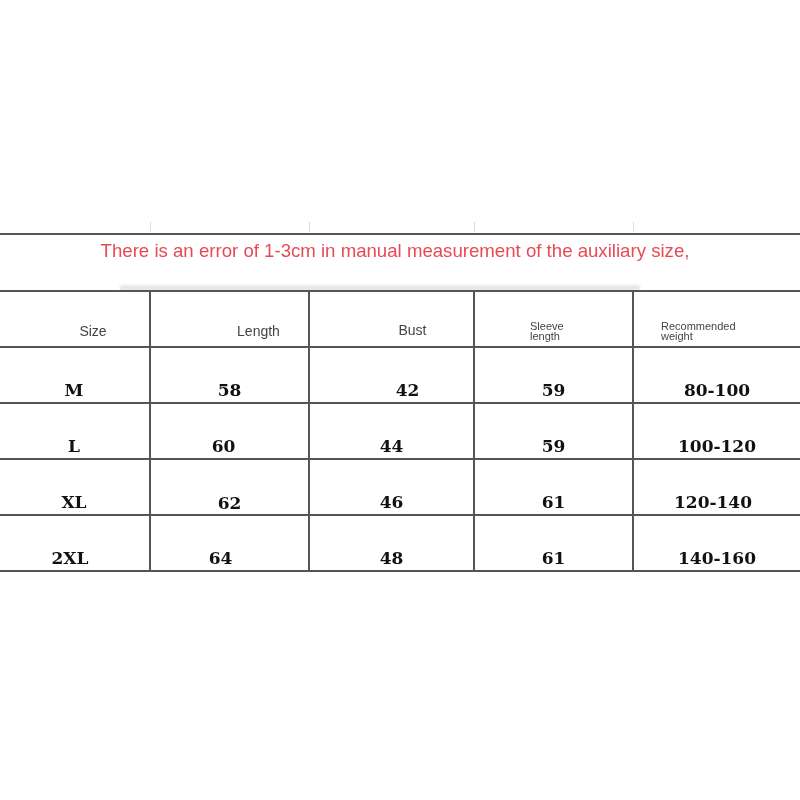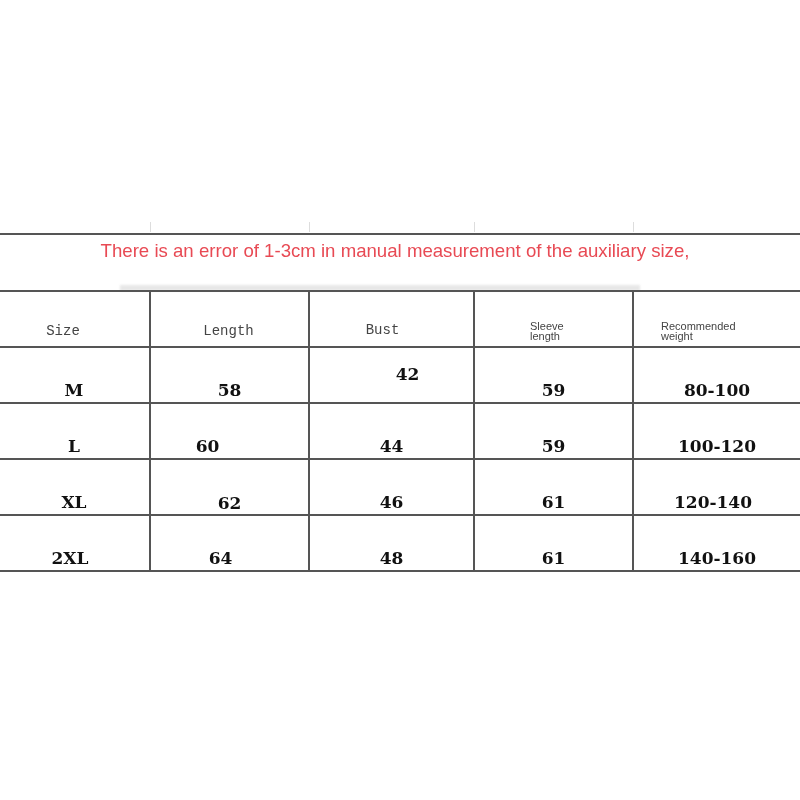--- a/index.html
+++ b/index.html
@@ -12,21 +12,21 @@
       color: #e84a54; font-family: "Liberation Sans", sans-serif; font-size: 19px;
       transform: scaleX(0.98);
     }
     .smudge {
       position: absolute; top: 285px; height: 6px; background: #bdbdbd; opacity: 0.35; filter: blur(1px);
     }
     .cell {
       position: absolute; text-align: center; box-sizing: border-box;
     }
     .hdr {
-      font-family: Liberation Mono, monospace; color: #444444; font-size: 14px;
+      font-family: Liberation Sans, sans-serif; color: #444444; font-size: 14px; margin-left: 30px;
     }
     .hdr-small {
       font-family: "Liberation Sans", sans-serif; color: #444444; font-size: 11px; line-height: 10px;
       text-align: left;
     }
     .val {
       font-family: "DejaVu Serif", "Liberation Serif", serif; font-weight: bold; color: #111111; font-size: 17px;
     }
   </style>
 </head>
@@ -66,28 +66,28 @@
     </div>
     <div class="cell hdr-small" style="left:661px;top:321px">
       <div>Recommended</div>
       <div>weight</div>
     </div>
   </div>
 
   <div>
     <div class="cell val" style="left:0;width:148px;top:380px">M</div>
     <div class="cell val" style="left:151px;width:157px;top:380px">58</div>
-    <div class="cell val" style="left:310px;width:195px;top:364px">42</div>
+    <div class="cell val" style="left:310px;width:195px;top:380px">42</div>
     <div class="cell val" style="left:475px;width:157px;top:380px">59</div>
     <div class="cell val" style="left:634px;width:166px;top:380px">80-100</div>
   </div>
 
   <div>
     <div class="cell val" style="left:0;width:148px;top:436px">L</div>
-    <div class="cell val" style="left:142px;width:131px;top:436px">60</div>
+    <div class="cell val" style="left:158px;width:131px;top:436px">60</div>
     <div class="cell val" style="left:310px;width:163px;top:436px">44</div>
     <div class="cell val" style="left:475px;width:157px;top:436px">59</div>
     <div class="cell val" style="left:634px;width:166px;top:436px">100-120</div>
   </div>
 
   <div>
     <div class="cell val" style="left:0;width:148px;top:492px">XL</div>
     <div class="cell val" style="left:151px;width:157px;top:493px">62</div>
     <div class="cell val" style="left:310px;width:163px;top:492px">46</div>
     <div class="cell val" style="left:475px;width:157px;top:492px">61</div>

